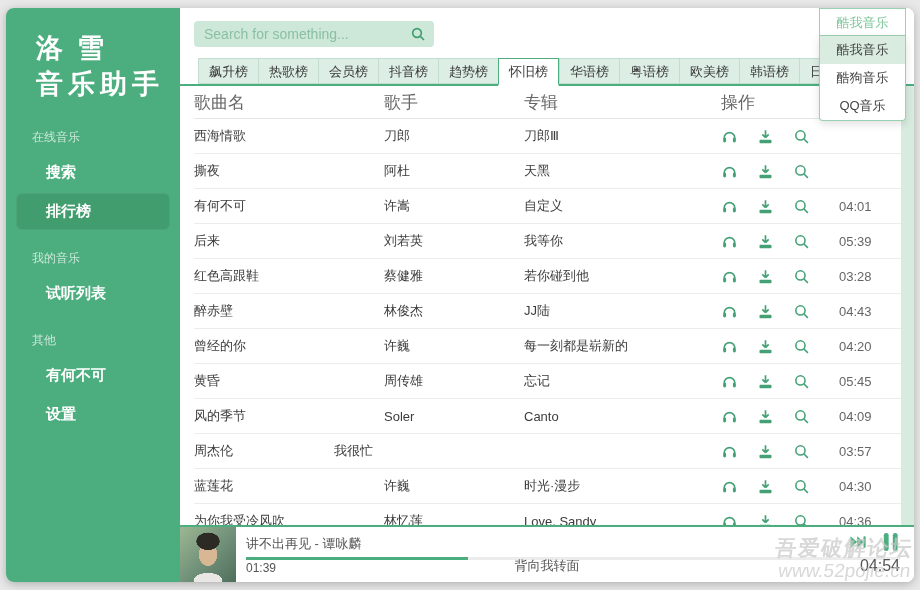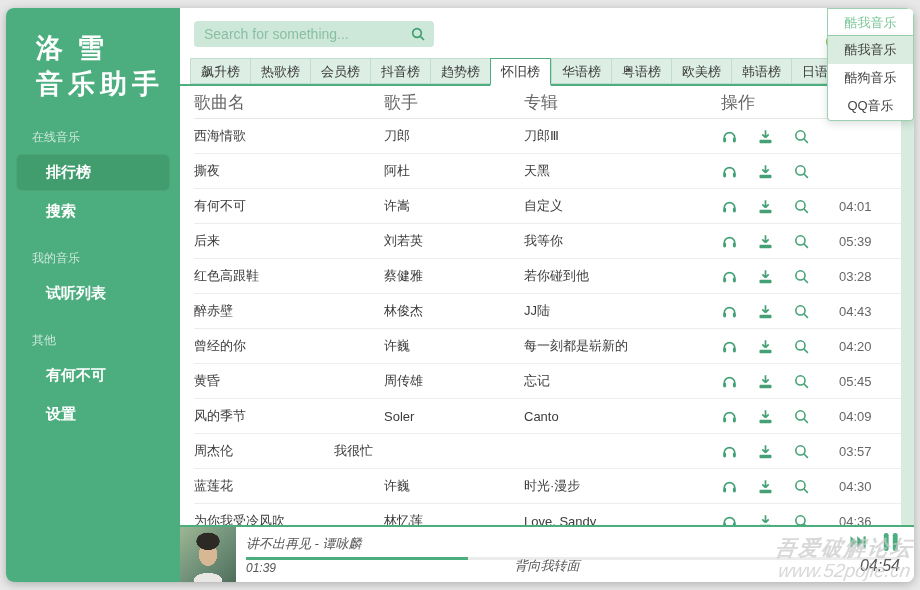--- a/index.html
+++ b/index.html
@@ -24,30 +24,30 @@
     background:#cde8d8; border-radius:4px; }
   .searchbox input { width:100%; height:100%; background:transparent; border:none; outline:none;
     padding:0 34px 0 10px; font-size:14px; color:#3f7d5c;
     font-family:"Liberation Sans","DejaVu Sans",sans-serif; }
   .searchbox input::placeholder { color:#8abfa2; }
   .search-ic { position:absolute; right:8px; top:5px; width:16px; height:16px; color:#3f9e6e; cursor:pointer; }
   .dot { position:absolute; top:26px; width:16px; height:16px; border-radius:50%; cursor:pointer; }
   .dot.min { right:72px; background:#84c339; }
   .dot.close { right:22px; background:#e4694b; }
   
-  .tabrow { height:28px; flex:none; position:relative; display:flex; padding-left:10px; z-index:3; }
+  .tabrow { height:28px; flex:none; position:relative; display:flex; padding-left:18px; z-index:3; }
   .tabrow .line { position:absolute; left:0; right:0; bottom:0; height:2px; background:#4cae7e; }
   .tab { height:26px; line-height:25px; padding:0 10px; font-size:13px; color:#3a3a3a;
     background:#ddeee5; border:1px solid #c2ddcd; border-right:none; cursor:pointer;
     position:relative; z-index:1; white-space:nowrap; }
   .tab:last-child { border-right:1px solid #c2ddcd; }
   .tab.active { background:#fff; border:1px solid #4cae7e; height:28px; z-index:4;
     border-bottom:2px solid #fff; font-weight:normal; }
   
-  .src { position:absolute; right:0; top:0; width:87px; z-index:6; }
+  .src { position:absolute; right:8px; top:0; width:87px; z-index:6; }
   .src-trigger { height:28px; line-height:27px; text-align:center; font-size:13px;
     color:#7ec79a; background:#fff; border:1px solid #9ad1b0; cursor:pointer; }
   .src-panel { background:#fff; border:1px solid #9ad1b0; border-top:none;
     box-shadow:0 3px 8px rgba(0,0,0,.12); border-radius:0 0 4px 4px; }
   .src-option { height:28px; line-height:28px; text-align:center; font-size:13px; color:#444; cursor:pointer; }
   .src-option.hl { background:#d9ecdf; }
   
   .content { flex:1; position:relative; overflow:hidden; }
   .scrollbar { position:absolute; right:0; top:0; bottom:0; width:13px; background:#d7ebdf; cursor:pointer; }
   .table { position:absolute; left:14px; right:13px; top:0; bottom:0; overflow:hidden; }
@@ -55,21 +55,21 @@
     border-bottom:1px solid #e6e6e6; }
   .trow { display:flex; height:35px; align-items:center; font-size:13px; color:#3c3c3c;
     border-bottom:1px solid #ededed; cursor:pointer; }
   .c-song { width:190px; white-space:nowrap; overflow:hidden; }
   .c-artist { width:140px; white-space:nowrap; overflow:hidden; }
   .c-album { flex:1; white-space:nowrap; overflow:hidden; }
   .c-ops { width:118px; display:flex; gap:19px; align-items:center; }
   .c-dur { width:62px; color:#666; }
   .op-ic { width:17px; height:17px; color:#44a175; cursor:pointer; }
   
-  .player { height:57px; flex:none; border-top:2px solid #4cae7e; position:relative; background:#fff;font-style:italic; }
+  .player { height:57px; flex:none; border-top:2px solid #4cae7e; position:relative; background:#fff; }
   .albumart { position:absolute; left:0; top:0; width:56px; height:55px; cursor:pointer;
     background-image:
       radial-gradient(ellipse 42% 22% at 50% 97%, #e9e7e3 0 60%, transparent 62%),
       radial-gradient(ellipse 34% 26% at 50% 26%, #2d2a26 0 60%, transparent 62%),
       radial-gradient(ellipse 27% 34% at 50% 50%, #d8b894 0 60%, transparent 62%),
       linear-gradient(135deg, #9db793 0%, #6f8f78 55%, #4f6f5c 100%); }
   .p-title { position:absolute; left:66px; top:8px; font-size:13px; color:#555; }
   .p-bar { position:absolute; left:66px; right:14px; top:30px; height:3px; background:#ececec; cursor:pointer; }
   .p-fill { height:100%; background:#4cae7e; }
   .p-cur { position:absolute; left:66px; bottom:7px; font-size:12px; color:#555; }
@@ -88,22 +88,22 @@
 
 <div class="window">
 
   <div class="sidebar">
     <div class="logo">
       <div class="l1">洛雪</div>
       <div class="l2">音乐助手</div>
     </div>
     <div>
         <div class="nav-section">在线音乐</div>
+        <div class="nav-item">搜索</div>
         <div class="nav-item active">排行榜</div>
-        <div class="nav-item">搜索</div>
         <div class="nav-section">我的音乐</div>
         <div class="nav-item">试听列表</div>
         <div class="nav-section">其他</div>
         <div class="nav-item">有何不可</div>
         <div class="nav-item">设置</div>
       </div>
   </div>
 
   <div class="main">
 

